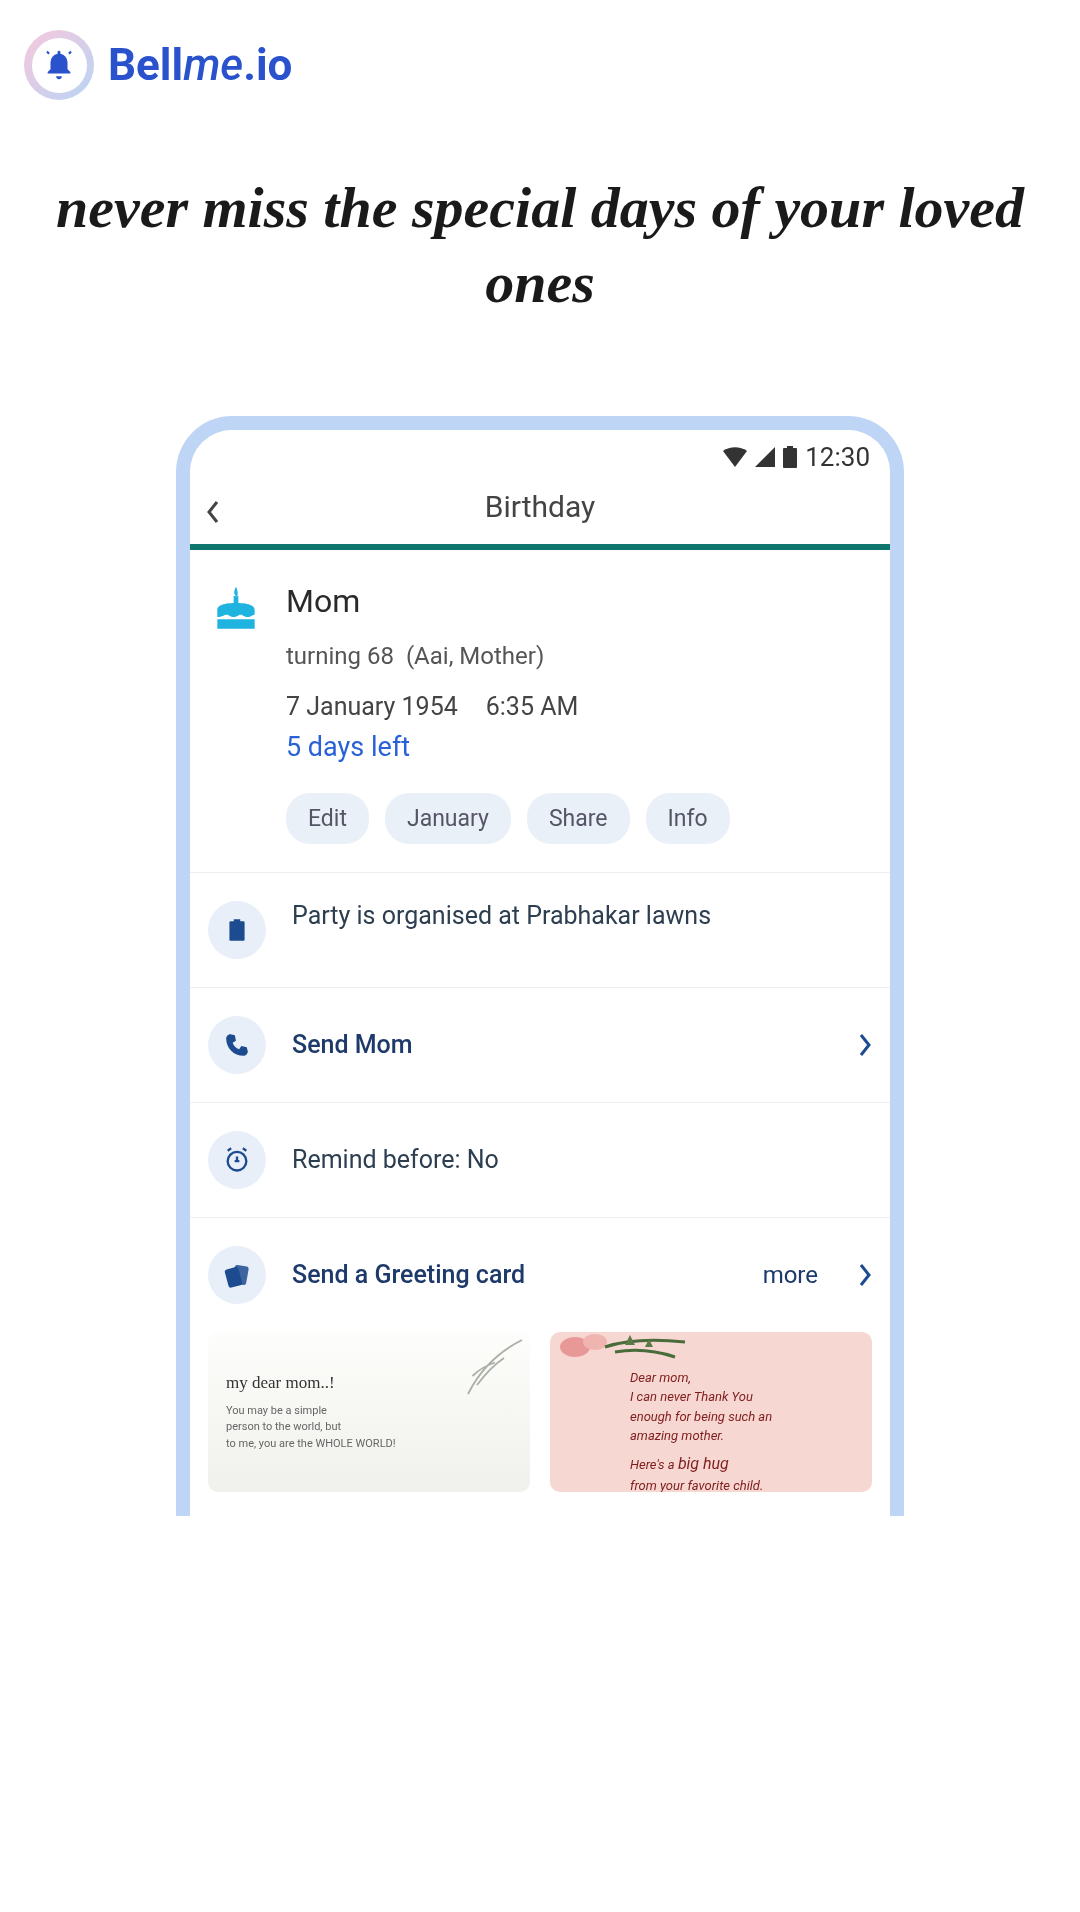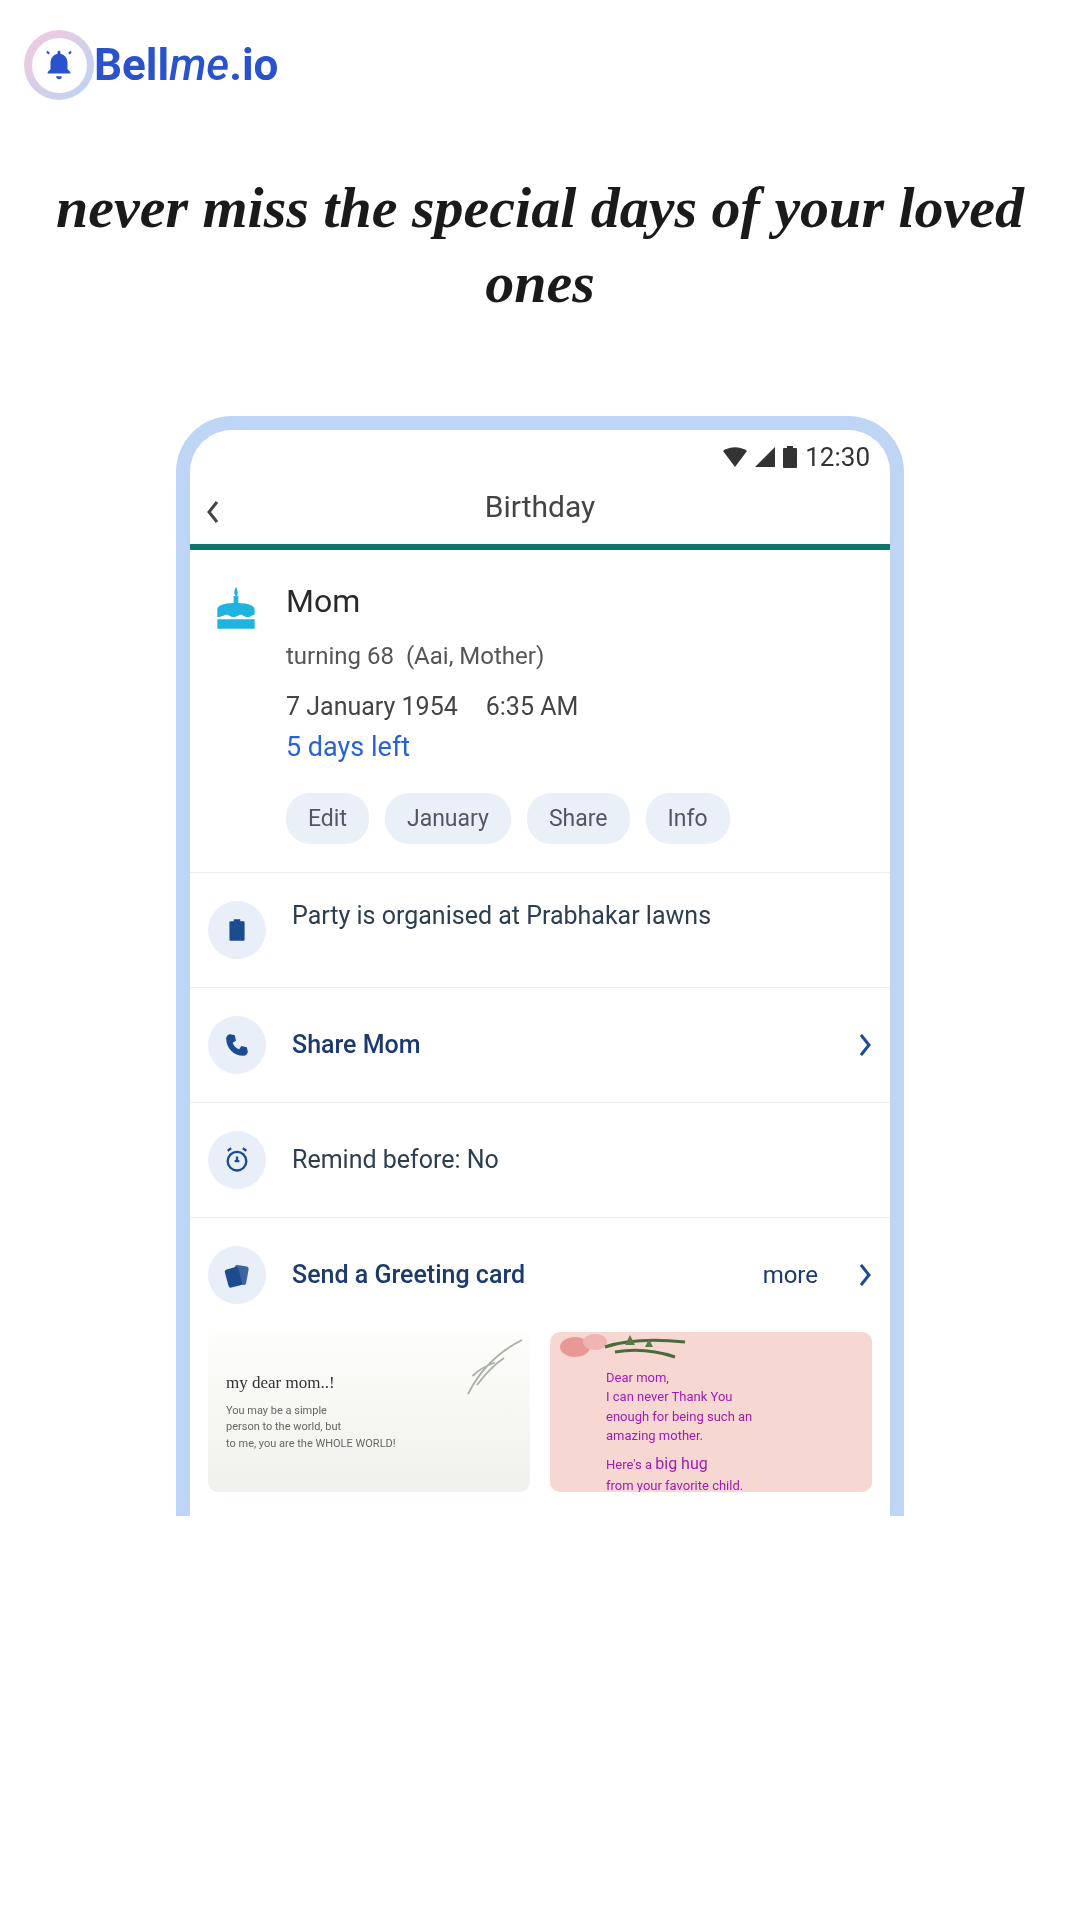--- a/index.html
+++ b/index.html
@@ -7,20 +7,21 @@
   font-family: -apple-system, BlinkMacSystemFont, "Segoe UI", Roboto, sans-serif;
   background: #fff;
   width: 1080px;
   height: 1912px;
   overflow: hidden;
 }
 .header {
   display: flex;
   align-items: center;
   padding: 30px 24px;
+  gap: 14px;
 }
 .logo-circle {
   width: 70px;
   height: 70px;
   border-radius: 50%;
   background: linear-gradient(135deg, #f8c8dc 0%, #b8d4f5 100%);
   display: flex;
   align-items: center;
   justify-content: center;
 }
@@ -184,21 +185,21 @@
   overflow: hidden;
 }
 .card1 {
   background: linear-gradient(180deg, #fdfdfb 0%, #f0f0ec 100%);
 }
 .card1-title { font-family: Georgia, serif; font-size: 17px; color: #333; margin-bottom: 10px; margin-top:15px;}
 .card1-lines { font-size: 11px; color: #666; line-height: 1.5; }
 .card2 {
   background: #f6d7d2;
 }
-.card2-text { font-size: 13px; color: #a21caf; line-height: 1.5; margin-left: 38px; margin-top:10px;}
+.card2-text { font-size: 13px; color: #7f1d1d; line-height: 1.5; margin-left: 62px; margin-top:10px;font-style:italic;}
 .card2-big { font-size: 16px; }
 svg { display: block; }
 </style>
 </head>
 <body>
 
 <div class="header">
   <div class="logo-circle">
     <div class="logo-inner">
       <svg width="34" height="34" viewBox="0 0 24 24" fill="#2952cc">
@@ -272,21 +273,21 @@
     </div>
     <div class="row-text">Party is organised at Prabhakar lawns</div>
   </div>
 
   <div class="list-row">
     <div class="row-icon">
       <svg width="26" height="26" viewBox="0 0 24 24" fill="#1d4b8f">
             <path d="M6 2l4 1 1 5-3 2c1 3 3 5 6 6l2-3 5 1 1 4c0 2-2 4-4 4C9 22 2 15 2 6c0-2 2-4 4-4z"></path>
           </svg>
     </div>
-    <div class="row-text row-text-bold">Share Mom</div>
+    <div class="row-text row-text-bold">Send Mom</div>
     <span class="chevron">
       <svg width="14" height="24" viewBox="0 0 14 24" fill="none" stroke="#1d4b8f" stroke-width="3">
             <path d="M3 2l8 10-8 10"></path>
           </svg>
     </span>
   </div>
 
   <div class="list-row">
     <div class="row-icon">
       <svg width="28" height="28" viewBox="0 0 24 24" fill="none" stroke="#1d4b8f" stroke-width="2">

